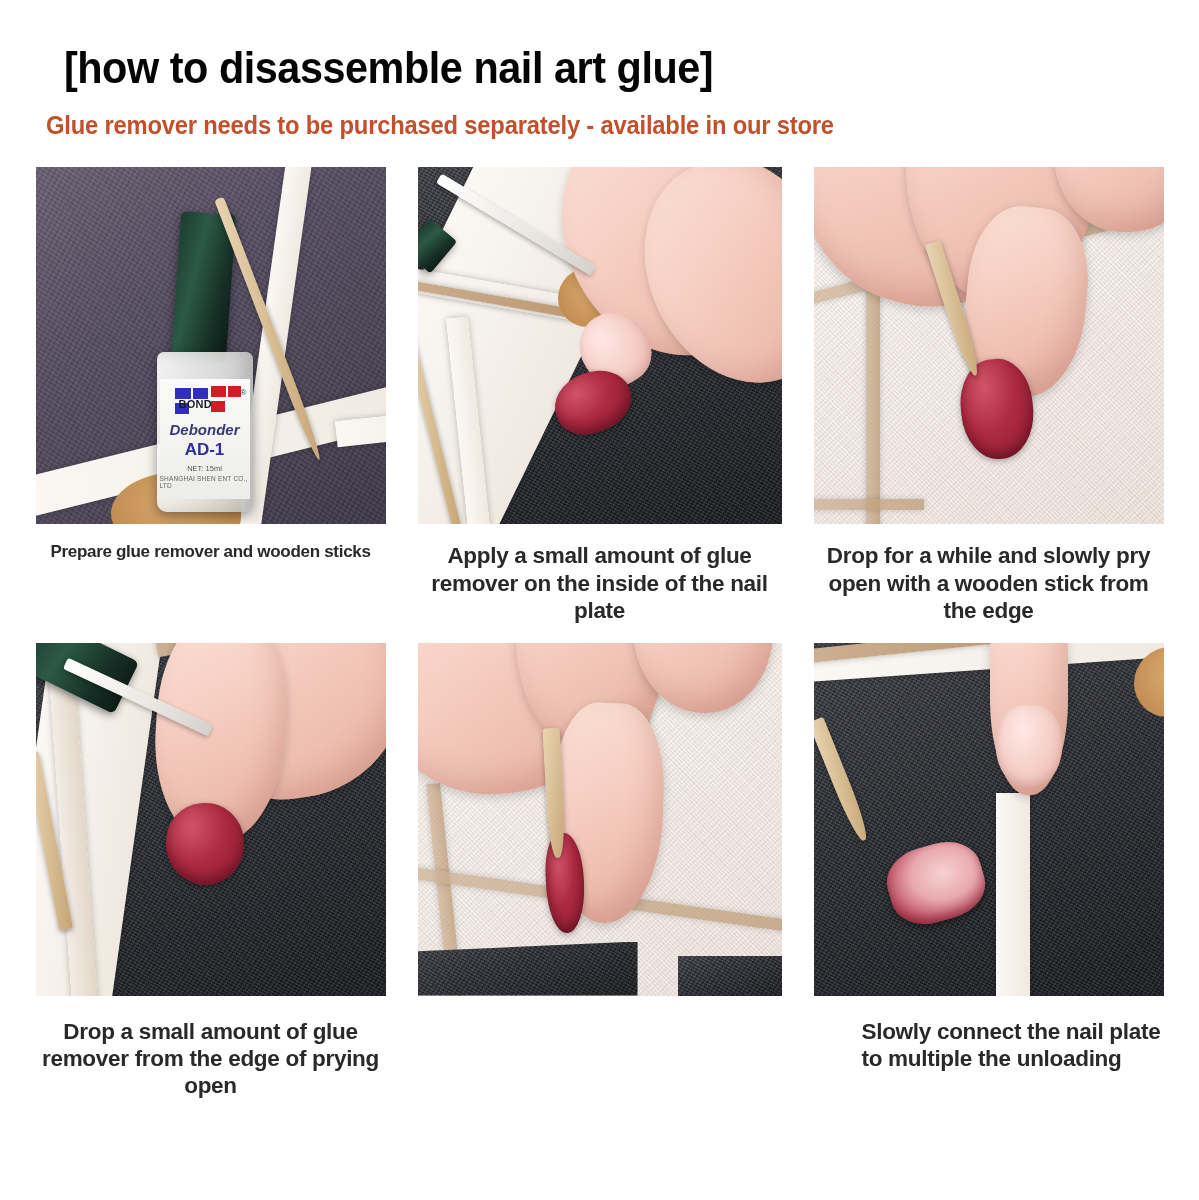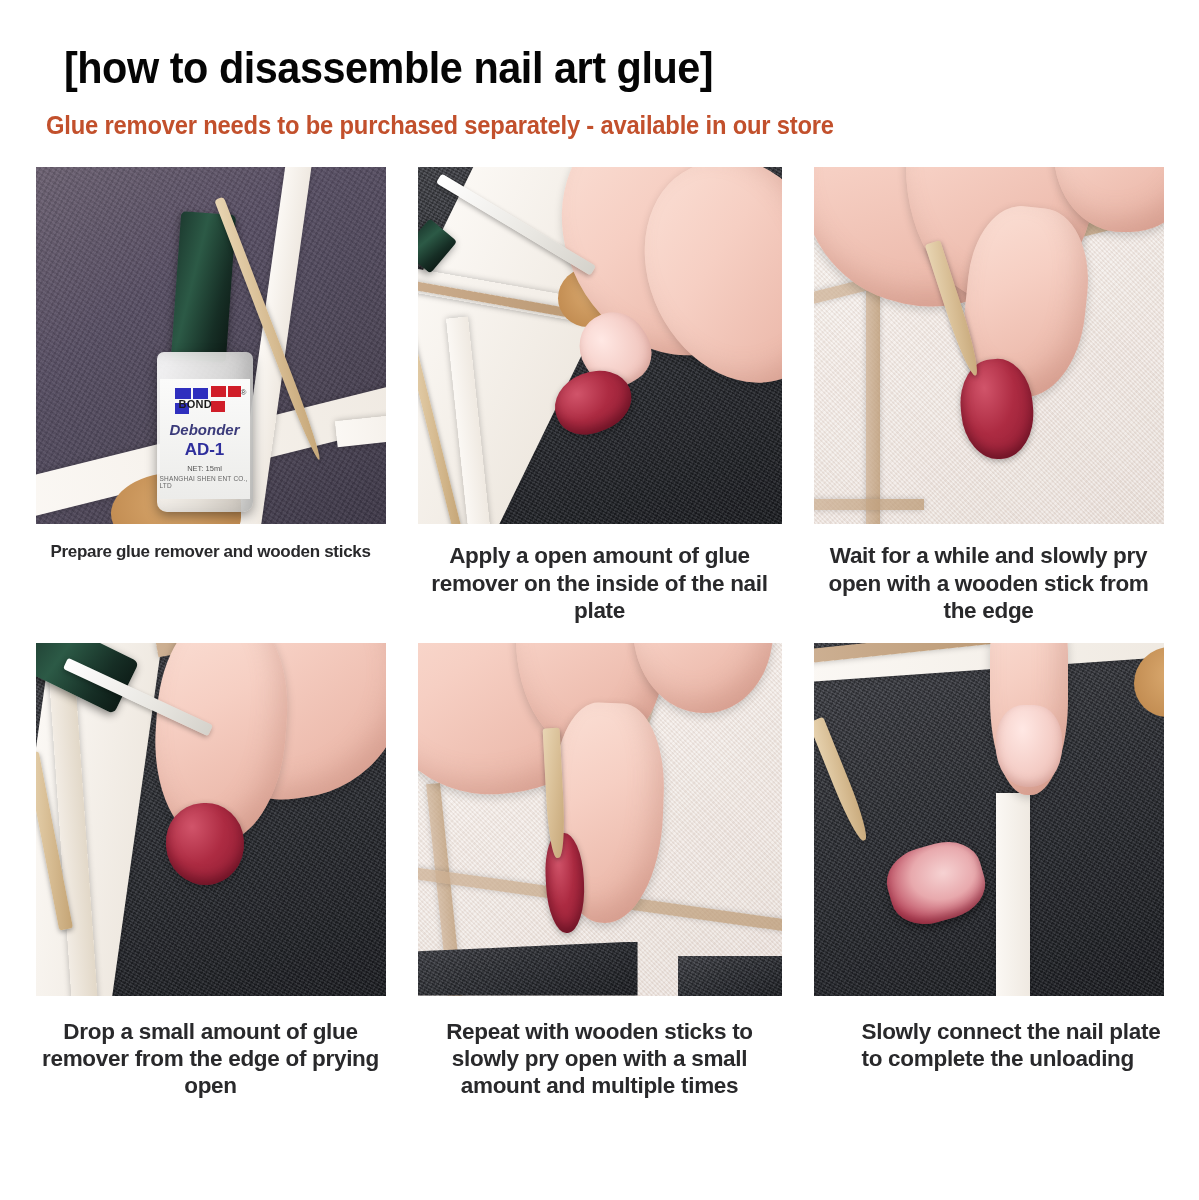--- a/index.html
+++ b/index.html
@@ -225,39 +225,39 @@
 
       <div class="skin" style="left:148px;top:-58px;width:210px;height:250px;border-radius:48% 40% 42% 55%;transform:rotate(-18deg);"></div>
       <div class="skin" style="left:232px;top:-10px;width:180px;height:230px;border-radius:50% 45% 40% 50%;transform:rotate(-26deg);"></div>
       <div class="nail-pale" style="left:163px;top:145px;width:68px;height:74px;border-radius:48% 48% 44% 44%;transform:rotate(-32deg);"></div>
       <div class="nail-red" style="left:136px;top:205px;width:78px;height:60px;border-radius:50% 52% 48% 46%;transform:rotate(-22deg);"></div>
 
       <div class="cap-green" style="left:-6px;top:58px;width:36px;height:42px;border-radius:4px;transform:rotate(40deg);"></div>
       <div class="brush" style="left:8px;top:52px;width:180px;height:11px;transform:rotate(31deg);border-radius:3px;"></div>
       <div class="stick" style="left:10px;top:158px;width:9px;height:210px;transform:rotate(-14deg);border-radius:4px;"></div>
     </div>
-    <div class="caption">Apply a open amount of glue remover on the inside of the nail plate</div>
+    <div class="caption">Apply a small amount of glue remover on the inside of the nail plate</div>
   </div>
 
   <div class="cell">
     <div class="photo">
       <div class="layer towel"></div>
       <div class="stripe tan" style="left:52px;top:82px;width:14px;height:290px;opacity:.75;"></div>
       <div class="stripe tan" style="left:-10px;top:86px;width:330px;height:12px;transform:rotate(-14deg);opacity:.7;"></div>
       <div class="stripe tan" style="left:-10px;top:332px;width:120px;height:11px;opacity:.7;"></div>
 
       <div class="skin" style="left:-10px;top:-120px;width:260px;height:260px;border-radius:46% 50% 52% 48%;transform:rotate(12deg);"></div>
       <div class="skin" style="left:92px;top:-135px;width:190px;height:270px;border-radius:50% 46% 48% 50%;"></div>
       <div class="skin" style="left:240px;top:-110px;width:150px;height:175px;border-radius:48% 52% 50% 46%;"></div>
       <div class="skin" style="left:152px;top:40px;width:120px;height:190px;border-radius:40% 42% 46% 44%;transform:rotate(6deg);"></div>
 
       <div class="nail-red" style="left:147px;top:192px;width:72px;height:100px;border-radius:46% 46% 48% 48%;transform:rotate(-5deg);"></div>
       <div class="stick" style="left:132px;top:72px;width:16px;height:140px;transform:rotate(-18deg);border-radius:3px 3px 50% 50%;"></div>
     </div>
-    <div class="caption">Wait for a while and slowly pry open with a wooden stick from the edge</div>
+    <div class="caption">Drop for a while and slowly pry open with a wooden stick from the edge</div>
   </div>
 </div>
 
 <div class="grid row2" style="padding-top:18px;">
 
   <div class="cell">
     <div class="photo">
       <div class="layer leather-dark"></div>
       <div class="stripe" style="left:-10px;top:-30px;width:110px;height:420px;transform:rotate(8deg);"></div>
       <div class="stripe" style="left:24px;top:-20px;width:26px;height:420px;transform:rotate(-4deg);background:linear-gradient(90deg,#f2ece4,#e2d8c8);"></div>
@@ -284,32 +284,31 @@
       <div class="layer leather-dark" style="top:auto;bottom:0;height:40px;left:260px;width:120px;"></div>
 
       <div class="skin" style="left:-40px;top:-80px;width:250px;height:230px;border-radius:48% 50% 52% 46%;transform:rotate(-6deg);"></div>
       <div class="skin" style="left:98px;top:-120px;width:150px;height:230px;border-radius:50% 48% 46% 50%;"></div>
       <div class="skin" style="left:215px;top:-100px;width:140px;height:170px;border-radius:48% 50% 48% 50%;"></div>
       <div class="skin" style="left:135px;top:60px;width:110px;height:220px;border-radius:38% 40% 50% 48%;transform:rotate(2deg);"></div>
 
       <div class="nail-red" style="left:128px;top:190px;width:38px;height:100px;border-radius:42% 46% 50% 48%;transform:rotate(-3deg);"></div>
       <div class="stick" style="left:128px;top:85px;width:17px;height:130px;transform:rotate(-3deg);border-radius:3px 3px 45% 45%;"></div>
     </div>
-    <div class="caption">Repeat with wooden sticks to slowly pry open with a small amount and multiple times</div>
   </div>
 
   <div class="cell">
     <div class="photo">
       <div class="layer leather-dark"></div>
       <div class="stripe" style="left:-10px;top:0px;width:380px;height:26px;transform:rotate(-4deg);"></div>
       <div class="stripe tan" style="left:-10px;top:-6px;width:240px;height:14px;transform:rotate(-6deg);"></div>
       <div class="stripe" style="left:182px;top:150px;width:34px;height:210px;"></div>
       <div class="tan-blob" style="left:320px;top:4px;width:70px;height:70px;"></div>
 
       <div class="skin" style="left:176px;top:-48px;width:78px;height:200px;border-radius:30% 30% 48% 48%;"></div>
       <div class="nail-pale" style="left:182px;top:62px;width:66px;height:82px;border-radius:42% 42% 48% 48%;"></div>
 
       <div class="stick" style="left:18px;top:72px;width:16px;height:130px;transform:rotate(-22deg);border-radius:3px 3px 45% 45%;"></div>
       <div style="position:absolute;left:74px;top:202px;width:96px;height:76px;border-radius:40%;transform:rotate(-16deg);background:radial-gradient(ellipse at 60% 40%,#f6d2d2 0%,#e8a9ad 40%,#b9475c 75%,#8e2338 100%);box-shadow:0 3px 8px rgba(0,0,0,.45),inset 0 -5px 10px rgba(90,15,30,.4);"></div>
     </div>
-    <div class="caption left">Slowly connect the nail plate to complete the unloading</div>
+    <div class="caption left">Slowly connect the nail plate to multiple the unloading</div>
   </div>
 </div>
 
 </body></html>

